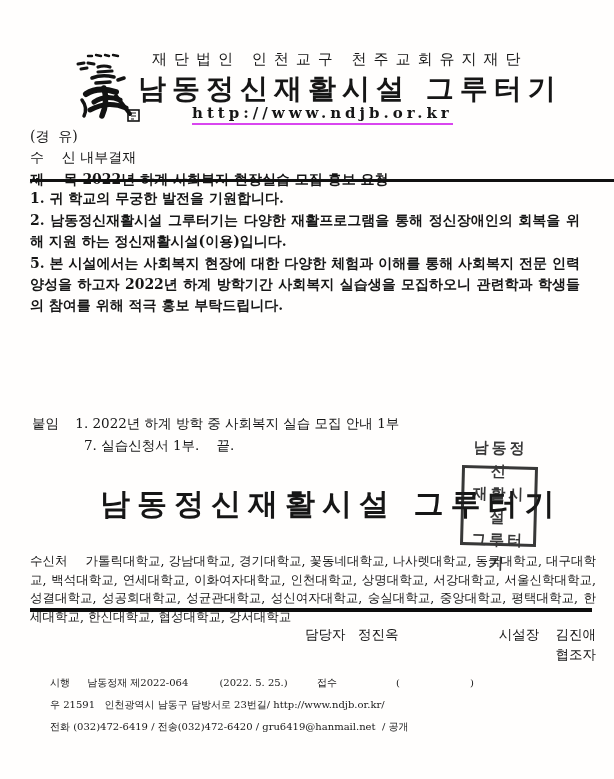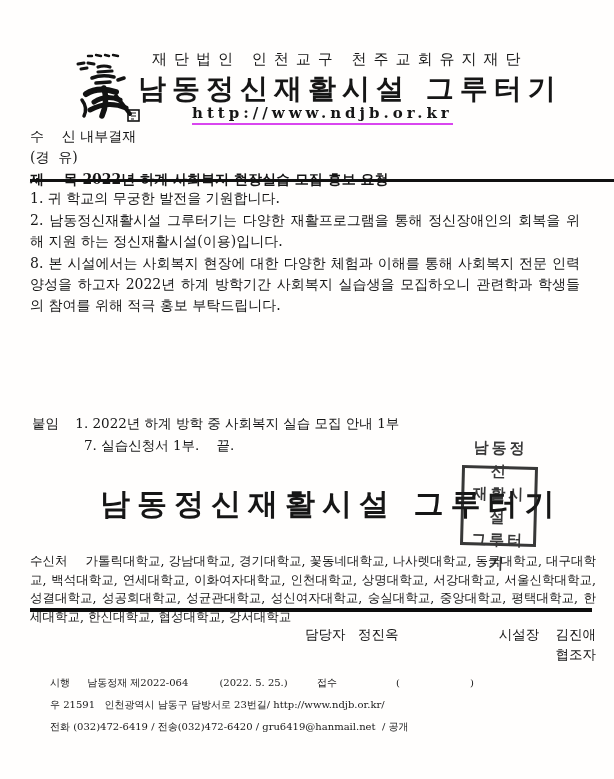--- a/index.html
+++ b/index.html
@@ -36,21 +36,21 @@
   .subject-row{font-weight:700;margin-top:3px;}
   .rule-subject{
     position:absolute;left:30px;top:179px;width:584px;height:3px;background:#111;
   }
 
   
   .body-text{
     position:absolute;left:30px;top:188px;width:566px;
     font-size:14px;line-height:21px;text-align:justify;
   }
-  .body-text p{margin:0 16px 1px 0;}
+  .body-text p{margin:0 16px 1px 0;font-weight:bold;}
 
   
   .attach{position:absolute;left:32px;top:412px;font-size:13.5px;line-height:22px;}
   .attach-row1 .lbl{margin-right:12px;}
   .attach-row2{padding-left:52px;}
 
   
   .sig-org{
     position:absolute;left:100px;top:484px;width:470px;
     font-size:30px;font-weight:700;letter-spacing:7px;white-space:nowrap;
@@ -110,36 +110,36 @@
       </g>
       <rect x="60" y="60" width="11" height="11" fill="none" stroke="#121212" stroke-width="1.6"></rect>
       <path d="M63 63 L68 63 M63 66 L68 66 M63 69 L66 69" stroke="#121212" stroke-width="1.2"></path>
     </svg>
   </div>
   <div class="head-foundation pre">재단법인 인천교구 천주교회유지재단</div>
   <div class="head-org">남동정신재활시설 그루터기</div>
   <div class="head-url">http://www.ndjb.or.kr</div>
 
   <div class="meta">
+    <div class="meta-row pre">(경  유)</div>
     <div class="meta-row">
       <span class="pre">수    신</span>
       <span class="pre">내부결재</span>
     </div>
-    <div class="meta-row pre">(경  유)</div>
     <div class="meta-row subject-row">
       <span class="pre">제    목</span>
       <span class="pre">2022년 하계 사회복지 현장실습 모집 홍보 요청</span>
     </div>
   </div>
   <div class="rule-subject"></div>
 
   <div class="body-text">
     <p>1. 귀 학교의 무궁한 발전을 기원합니다.</p>
     <p>2. 남동정신재활시설 그루터기는 다양한 재활프로그램을 통해 정신장애인의 회복을 위해 지원 하는 정신재활시설(이용)입니다.</p>
-    <p>8. 본 시설에서는 사회복지 현장에 대한 다양한 체험과 이해를 통해 사회복지 전문 인력 양성을 하고자 2022년 하계 방학기간 사회복지 실습생을 모집하오니 관련학과 학생들의 참여를 위해 적극 홍보 부탁드립니다.</p>
+    <p>5. 본 시설에서는 사회복지 현장에 대한 다양한 체험과 이해를 통해 사회복지 전문 인력 양성을 하고자 2022년 하계 방학기간 사회복지 실습생을 모집하오니 관련학과 학생들의 참여를 위해 적극 홍보 부탁드립니다.</p>
   </div>
 
   <div class="attach">
     <div class="attach-row1">
       <span class="lbl">붙임</span>
       <span class="pre">1. 2022년 하계 방학 중 사회복지 실습 모집 안내 1부</span>
     </div>
     <div class="attach-row2 pre">7. 실습신청서 1부.    끝.</div>
   </div>
 

